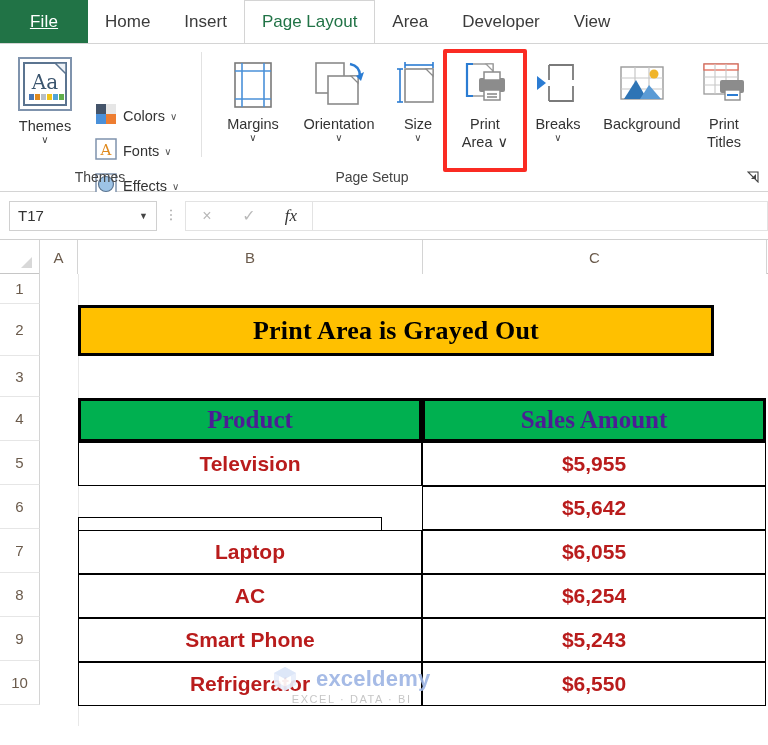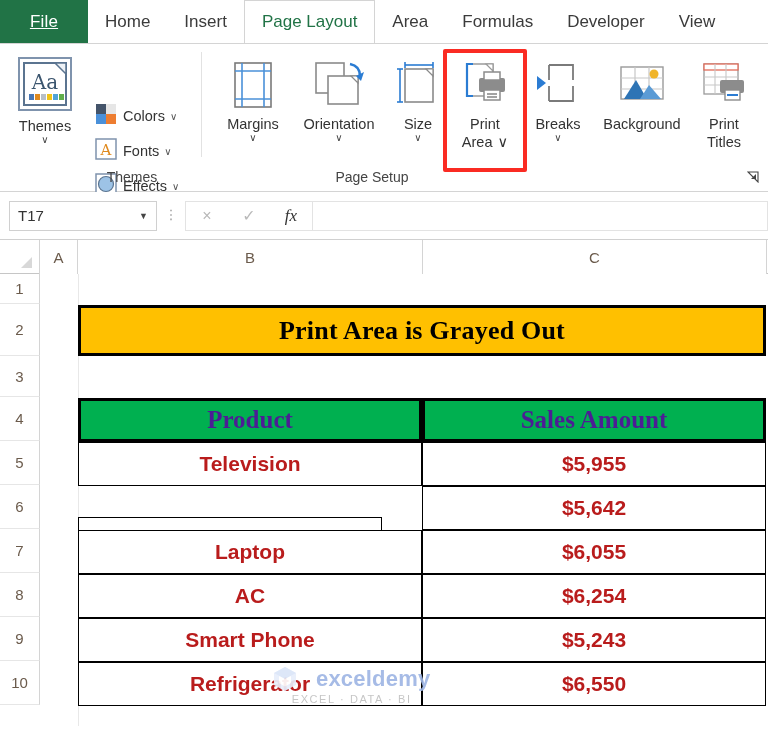--- a/index.html
+++ b/index.html
@@ -52,21 +52,21 @@
 
   
   .ribbon {
     position: relative;
     height: 148px;
     background: #ffffff;
     border-bottom: 1px solid #d4d4d4;
   }
   .group {
     position: absolute;
-    top: 0; bottom: 0; padding-left: 32px;
+    top: 0; bottom: 0;
   }
   .group-sep {
     position: absolute;
     top: 8px; bottom: 34px;
     width: 1px;
     background: #e2e2e2;
   }
   .group-label {
     position: absolute;
     bottom: 6px;
@@ -261,23 +261,20 @@
         <span>Home</span>
       </div>
     <div class="tab">
         <span>Insert</span>
       </div>
     <div class="tab active">
         <span>Page Layout</span>
       </div>
     <div class="tab">
         <span>Area</span>
-      </div>
-    <div class="tab">
-        <span>Formulas</span>
       </div>
     <div class="tab">
         <span>Developer</span>
       </div>
     <div class="tab">
         <span>View</span>
       </div>
   </div>
 
   <div class="ribbon">
@@ -505,21 +502,21 @@
       <div class="rowcell" style="height:44px;">7</div>
       <div class="rowcell" style="height:44px;">8</div>
       <div class="rowcell" style="height:44px;">9</div>
       <div class="rowcell" style="height:44px;">10</div>
     </div>
 
     <div class="sheet">
 
       <div class="sel-outline" style="left:37px; top:0; width:1px; height:452px; border:none; background:#e8e8e8;"></div>
 
-      <div class="cell title-cell" style="left:37px; top:31px; width:688px; height:51px;">Print Area is Grayed Out</div>
+      <div class="cell title-cell" style="left:37px; top:31px; width:636px; height:51px;">Print Area is Grayed Out</div>
 
       <div class="cell hdr-cell" style="left:37px; top:124px; width:344px; height:44px;">Product</div>
       <div class="cell hdr-cell" style="left:381px; top:124px; width:344px; height:44px;">Sales Amount</div>
 
       <div class="cell data-cell" style="left:37px; top:168px; width:344px; height:44px;">Television</div>
       <div class="cell data-cell" style="left:381px; top:168px; width:344px; height:44px;">$5,955</div>
 
       <div class="cell data-cell" style="left:37px; top:212px; width:304px; height:44px;margin-top:31px;">Desktop</div>
       <div class="cell data-cell" style="left:381px; top:212px; width:344px; height:44px;">$5,642</div>
 

